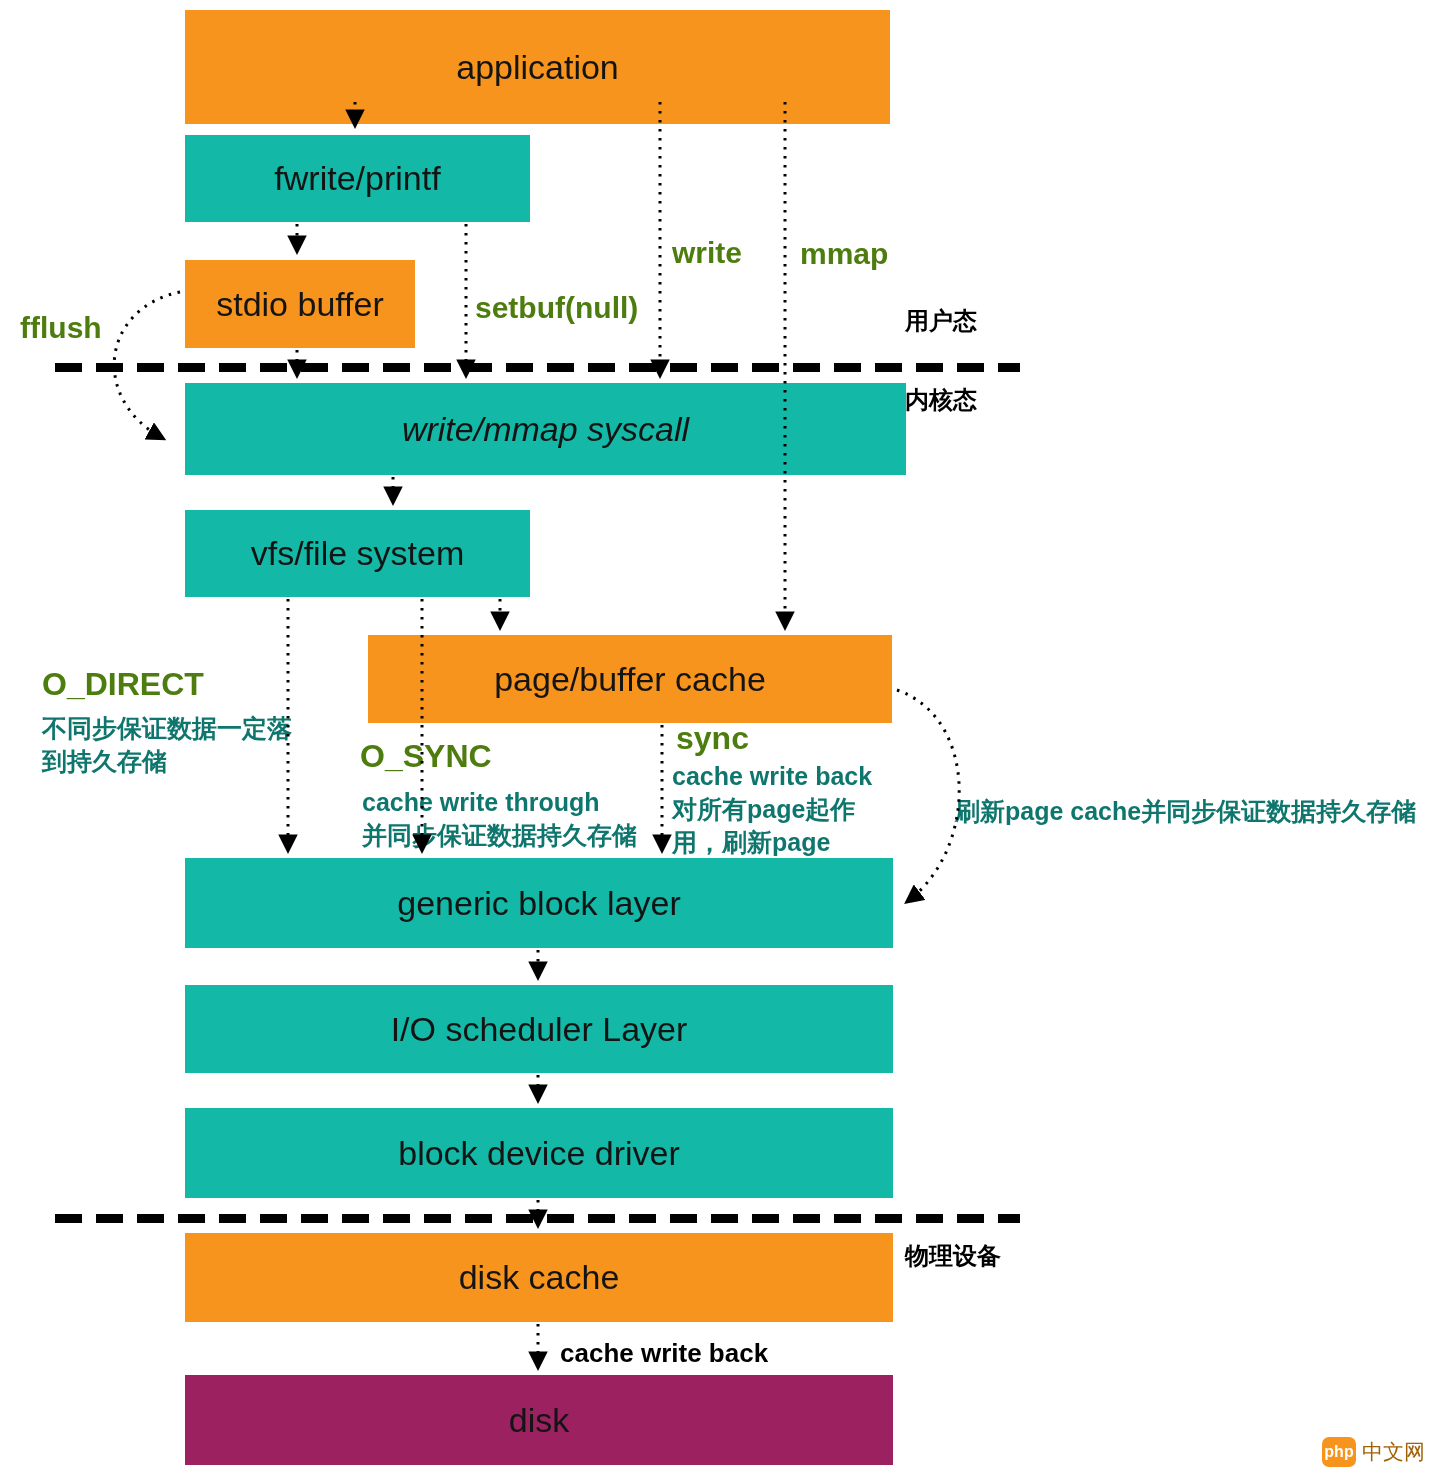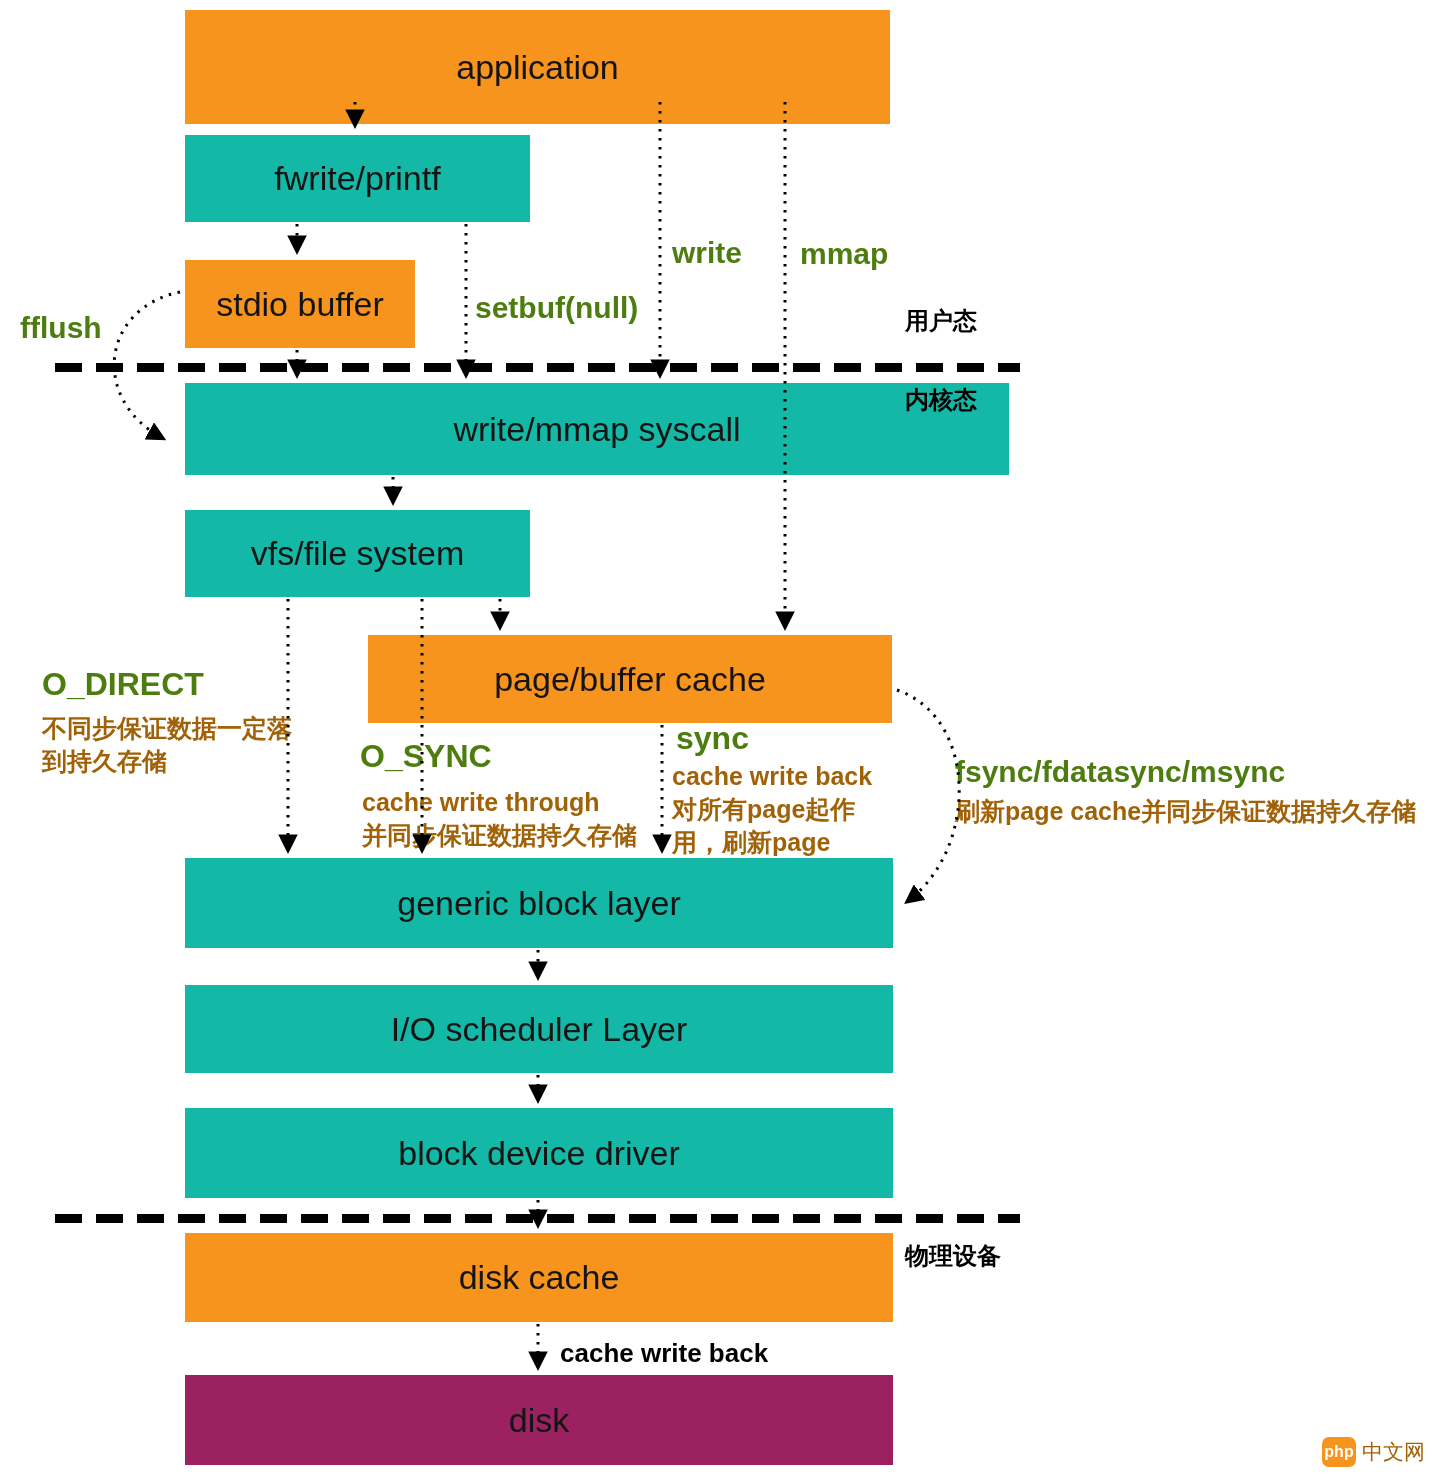--- a/index.html
+++ b/index.html
@@ -9,21 +9,21 @@
 
   .box { position:absolute; display:flex; align-items:center; justify-content:center;
          font-size:34px; color:#141414; }
   .orange { background:#F7941E; }
   .blue   { background:#14b8a6; }
   .purple { background:#9C2161; }
 
   #b-app     { left:185px; top:10px;   width:705px; height:114px; }
   #b-fwrite  { left:185px; top:135px;  width:345px; height:87px; }
   #b-stdio   { left:185px; top:260px;  width:230px; height:88px; }
-  #b-syscall { left:185px; top:383px;  width:824px; height:92px; }
+  #b-syscall { left:185px; top:383px;  width:721px; height:92px;font-style:italic; }
   #b-vfs     { left:185px; top:510px;  width:345px; height:87px; }
   #b-pcache  { left:368px; top:635px;  width:524px; height:88px; }
   #b-block   { left:185px; top:858px;  width:708px; height:90px; }
   #b-iosched { left:185px; top:985px;  width:708px; height:88px; }
   #b-driver  { left:185px; top:1108px; width:708px; height:90px; }
   #b-dcache  { left:185px; top:1233px; width:708px; height:89px; }
   #b-disk    { left:185px; top:1375px; width:708px; height:90px; }
 
   .dashline { position:absolute; height:9px;
               background:repeating-linear-gradient(90deg,#000 0 27px,transparent 27px 41px); }
@@ -38,21 +38,21 @@
   .red { position:absolute; color:#4d7c0f; font-weight:700; font-size:30px; white-space:nowrap; }
   #l-fflush  { left:20px;  top:311px; }
   #l-setbuf  { left:475px; top:291px; }
   #l-write   { left:672px; top:236px; }
   #l-mmap    { left:800px; top:237px; }
   #l-odirect { left:42px;  top:666px; font-size:32px; }
   #l-osync   { left:360px; top:738px; font-size:32px; }
   #l-sync    { left:676px; top:720px; font-size:32px; }
   #l-fsync   { left:955px; top:755px; }
 
-  .green { position:absolute; color:#a16207; font-weight:700; font-size:25px; line-height:1.32;
+  .green { position:absolute; color:#0f766e; font-weight:700; font-size:25px; line-height:1.32;
            white-space:nowrap; }
   #g-odirect { left:42px;  top:712px; }
   #g-osync   { left:362px; top:786px; }
   #g-sync    { left:672px; top:760px; }
   #g-fsync   { left:955px; top:795px; }
 
   .black-note { position:absolute; color:#000; font-weight:700; font-size:26px; white-space:nowrap; }
   #n-dwb { left:560px; top:1338px; }
 
   svg.arrows { position:absolute; left:0; top:0; width:1434px; height:1478px; pointer-events:none; }
@@ -88,21 +88,20 @@
   <div class="region" id="r-kernel">内核态</div>
   <div class="region" id="r-phys">物理设备</div>
 
   <div class="red" id="l-fflush">fflush</div>
   <div class="red" id="l-setbuf">setbuf(null)</div>
   <div class="red" id="l-write">write</div>
   <div class="red" id="l-mmap">mmap</div>
   <div class="red" id="l-odirect">O_DIRECT</div>
   <div class="red" id="l-osync">O_SYNC</div>
   <div class="red" id="l-sync">sync</div>
-  <div class="red" id="l-fsync">fsync/fdatasync/msync</div>
 
   <div class="green" id="g-odirect">
     <div>不同步保证数据一定落</div>
     <div>到持久存储</div>
   </div>
   <div class="green" id="g-osync">
     <div>cache write through</div>
     <div>并同步保证数据持久存储</div>
   </div>
   <div class="green" id="g-sync">

